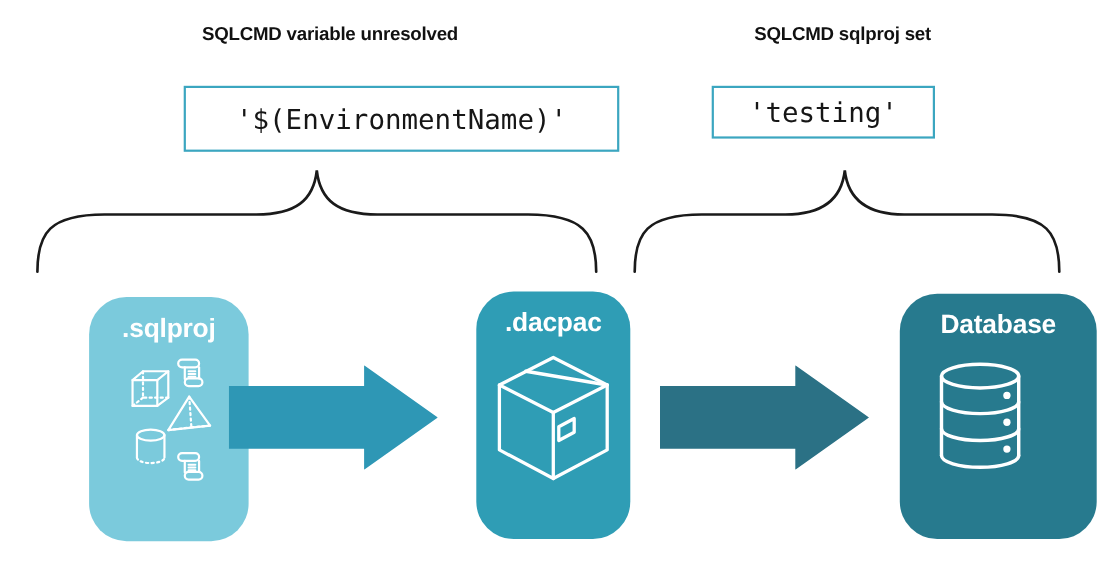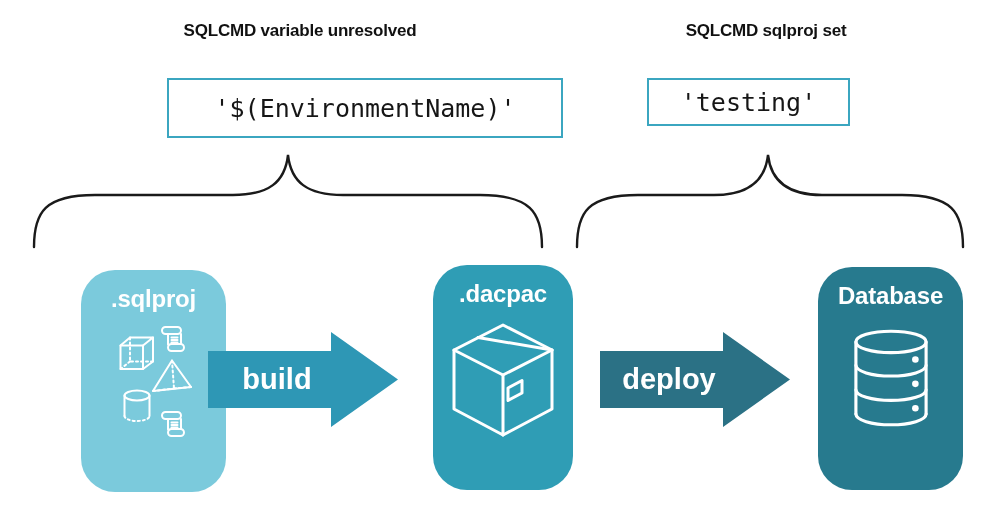--- a/index.html
+++ b/index.html
@@ -79,44 +79,42 @@
         <path class="dash" d="M1.5 27 A12.5 5 0 0 0 26.5 27"></path>
       </g>
       <use href="#scroll-shape" transform="translate(80,141)"></use>
     </svg>
   </div>
 
   <div class="arrow" style="left:208px;top:332px;width:190px;height:95px;">
     <svg width="190" height="95" viewBox="0 0 190 95">
       <polygon points="0,19 123,19 123,0 190,47.5 123,95 123,76 0,76" fill="#2e97b5"></polygon>
     </svg>
-    <span class="arrow-label" style="color: rgb(255, 255, 255);">build</span>
   </div>
 
   <div class="node" style="left: 433px; top: 265px; width: 140px; height: 225px; background-color: rgb(47, 157, 181);">
     <div class="node-label" style="color: rgb(255, 255, 255);">.dacpac</div>
     <svg class="icon-svg" style="left: 15px; top: 56px; stroke: rgb(255, 255, 255);" width="110" height="120" viewBox="0 0 110 120">
       <g class="ln" stroke-width="3">
         <path d="M55 4 L104 29 L55 54 L6 29 Z"></path>
         <path d="M6 29 V88 L55 114 V54"></path>
         <path d="M104 29 V88 L55 114"></path>
         <path d="M30 16.5 L104 29"></path>
         <path d="M60 67 L74 59.5 V72 L60 79.5 Z"></path>
       </g>
     </svg>
   </div>
 
   <div class="arrow" style="left:600px;top:332px;width:190px;height:95px;">
     <svg width="190" height="95" viewBox="0 0 190 95">
       <polygon points="0,19 123,19 123,0 190,47.5 123,95 123,76 0,76" fill="#2b7185"></polygon>
     </svg>
-    <span class="arrow-label" style="color: rgb(255, 255, 255);">deploy</span>
   </div>
 
-  <div class="node" style="left: 818px; top: 267px; width: 145px; height: 223px; background-color: rgb(39, 122, 142);">
+  <div class="node" style="left: 818px; top: 267px; width: 145px; height: 223px; background-color: rgb(39, 122, 142); padding-left: 34px;">
     <div class="node-label" style="color: rgb(255, 255, 255);">Database</div>
     <svg class="icon-svg" style="left: 34px; top: 62px; stroke: rgb(255, 255, 255);" width="78" height="98" viewBox="0 0 80 100">
       <g class="ln" stroke-width="3.2">
         <ellipse cx="40" cy="13" rx="36" ry="11"></ellipse>
         <path d="M4 13 V87 M76 13 V87"></path>
         <path d="M4 87 A36 11 0 0 0 76 87"></path>
         <path d="M4 37 A36 11 0 0 0 76 37"></path>
         <path d="M4 62 A36 11 0 0 0 76 62"></path>
       </g>
       <circle class="dot" cx="65" cy="31" r="3.4" fill="#fff"></circle>

